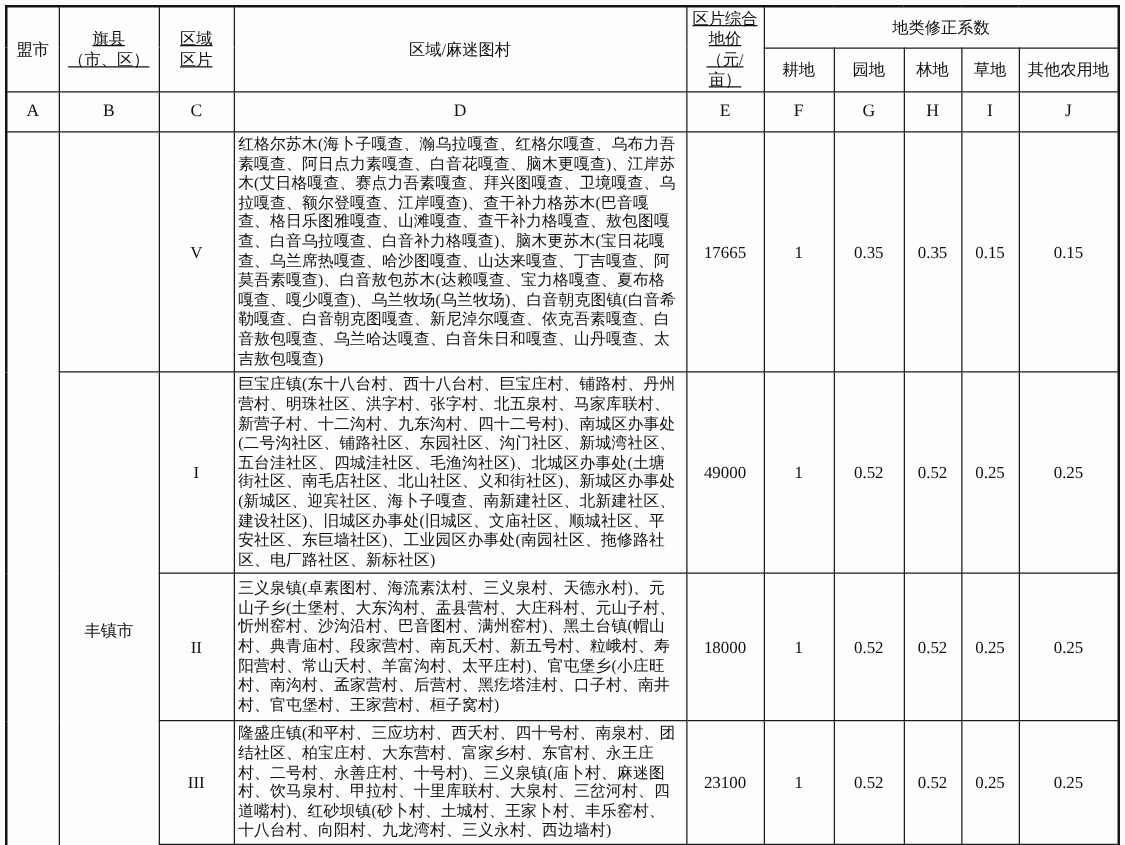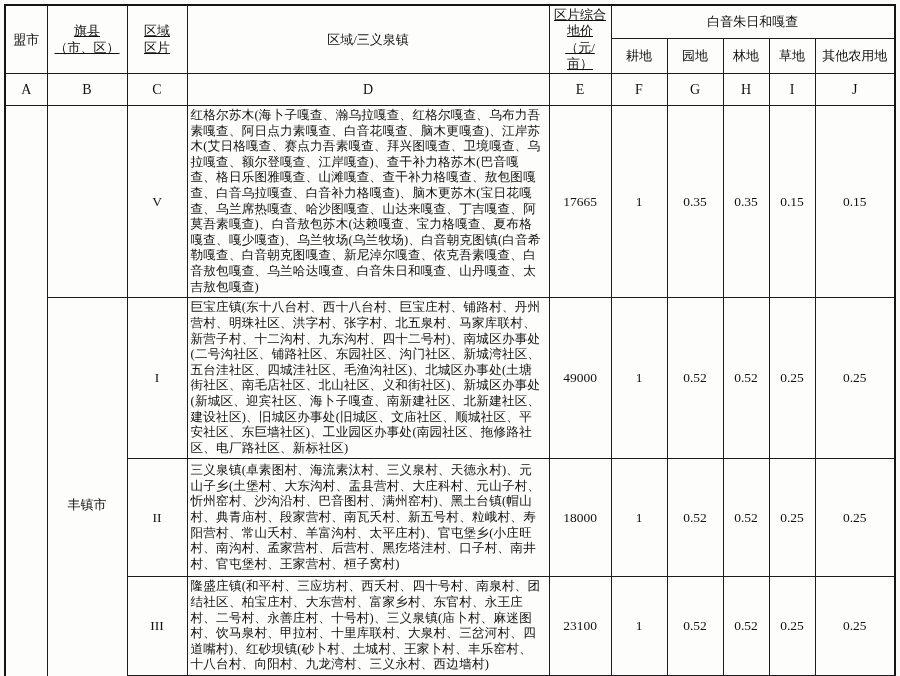--- a/index.html
+++ b/index.html
@@ -71,25 +71,25 @@
       <col style="width:80px">
     </colgroup>
 
     <tbody>
         <tr style="height:30px">
       <th rowspan="2">盟市</th>
       <th rowspan="2" class="multiline">旗县
 （市、区）</th>
       <th rowspan="2" class="multiline">区域
 区片</th>
-      <th rowspan="2">区域/三义泉镇</th>
+      <th rowspan="2">区域/麻迷图村</th>
       <th rowspan="2" class="multiline">区片综合
 地价
 （元/亩）</th>
-      <th colspan="5">白音朱日和嘎查</th>
+      <th colspan="5">地类修正系数</th>
     </tr>
     <tr style="height:32px">
       <th>耕地</th>
       <th>园地</th>
       <th>林地</th>
       <th>草地</th>
       <th>其他农用地</th>
     </tr>
     <tr class="letters" style="height:32px">
       <td>A</td>

